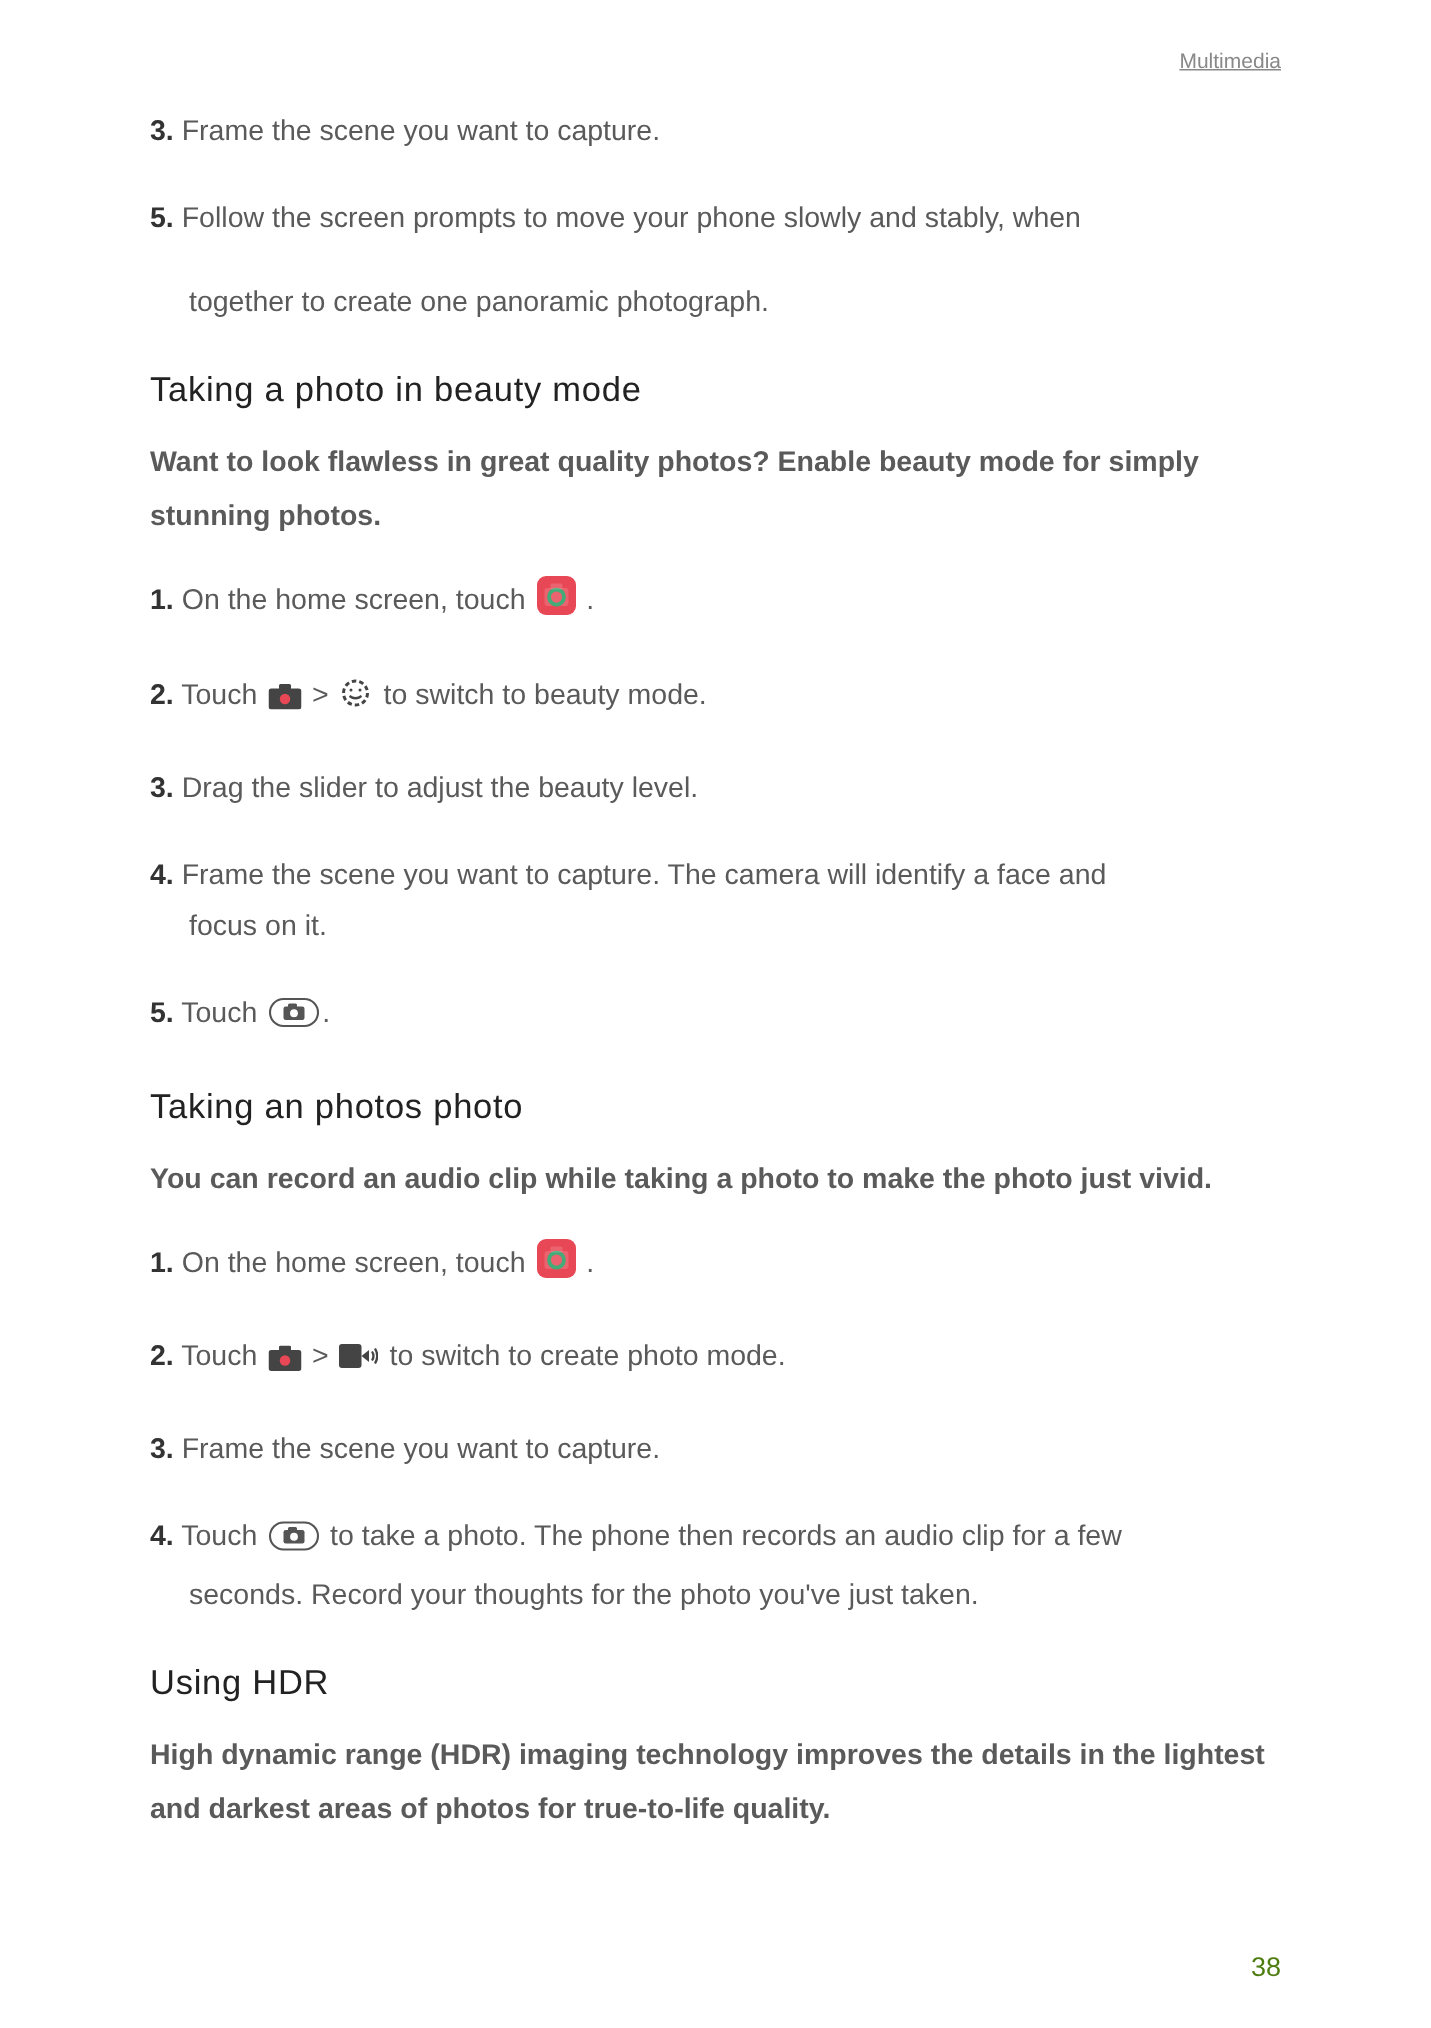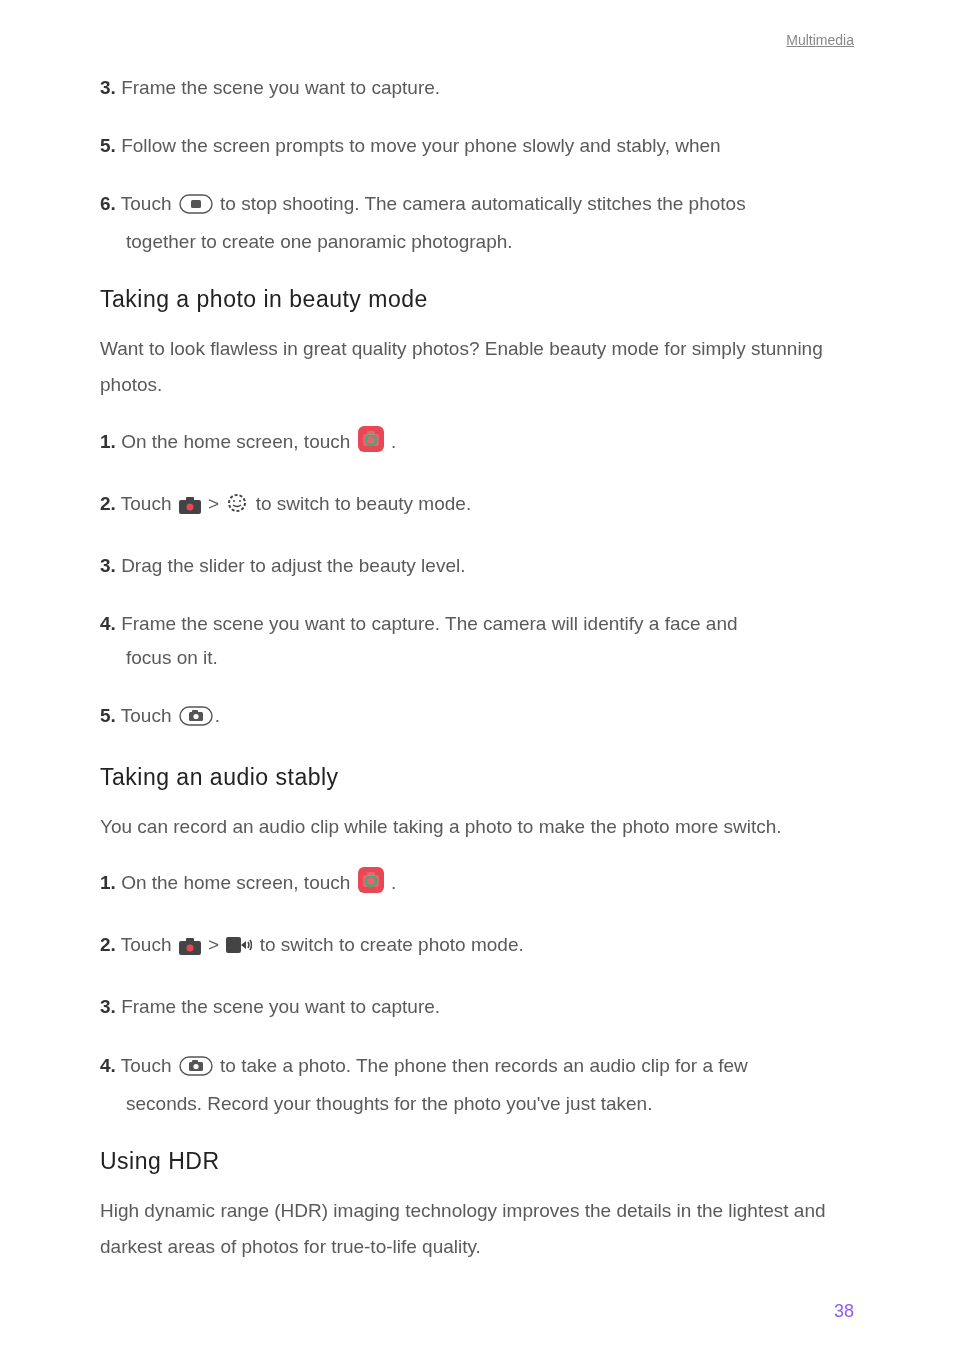--- a/index.html
+++ b/index.html
@@ -40,27 +40,28 @@
     color: #222;
     margin-top: 26px;
     margin-bottom: 18px;
     letter-spacing: 0.5px;
   }
   .para {
     font-size: 19px;
     line-height: 1.9;
     color: #5a5a5a;
     margin-bottom: 20px;
+    font-weight: bold;
   }
   .page-num {
     position: absolute;
     bottom: 30px;
     right: 100px;
     font-size: 18px;
-    color: #8b5cf6;
+    color: #4d7c0f;
   }
   .icon {
     display: inline-block;
     vertical-align: -4px;
     margin: 0 2px;
   }
 </style>
 </head>
 <body>
 
@@ -75,31 +76,20 @@
 
 
   <div class="step">
     <span class="step-text">
       <span class="bold">5.</span>
       <span>Follow the screen prompts to move your phone slowly and stably, when</span>
     </span>
   </div>
 
   <div class="step">
-    <span class="step-text">
-      <span class="bold">6.</span>
-      <span>Touch </span>
-      <span class="icon">
-        <svg width="34" height="20" viewBox="0 0 34 20">
-            <rect x="1" y="1" width="32" height="18" rx="9" fill="#fff" stroke="#555" stroke-width="1.4"></rect>
-            <rect x="12" y="6" width="10" height="8" rx="1.5" fill="#555"></rect>
-          </svg>
-      </span>
-      <span> to stop shooting. The camera automatically stitches the photos</span>
-    </span>
     <span class="step-cont">together to create one panoramic photograph.</span>
   </div>
 
   <h2 class="section">Taking a photo in beauty mode</h2>
   <p class="para">Want to look flawless in great quality photos? Enable beauty mode for simply stunning photos.</p>
 
   <div class="step">
     <span class="bold">1.</span>
     <span>On the home screen, touch </span>
     <span class="icon">
@@ -154,22 +144,22 @@
     <span class="icon">
       <svg width="34" height="20" viewBox="0 0 34 20">
           <rect x="1" y="1" width="32" height="18" rx="9" fill="#fff" stroke="#555" stroke-width="1.4"></rect>
           <rect x="10" y="6" width="14" height="9" rx="1.5" fill="#555"></rect>
           <rect x="13" y="4" width="6" height="3" rx="1" fill="#555"></rect>
           <circle cx="17" cy="10.5" r="2.6" fill="#fff"></circle>
         </svg>
     </span><span>.</span>
   </div>
 
-  <h2 class="section">Taking an audio stably</h2>
-  <p class="para">You can record an audio clip while taking a photo to make the photo more switch.</p>
+  <h2 class="section">Taking an photos photo</h2>
+  <p class="para">You can record an audio clip while taking a photo to make the photo just vivid.</p>
 
   <div class="step">
     <span class="bold">1.</span>
     <span>On the home screen, touch </span>
     <span class="icon">
       <svg width="26" height="26" viewBox="0 0 26 26">
           <rect x="0" y="0" width="26" height="26" rx="6" fill="#e84855"></rect>
           <rect x="5" y="8" width="16" height="12" rx="2" fill="#fff" opacity="0.15"></rect>
           <circle cx="13" cy="14" r="5" fill="none" stroke="#4a7" stroke-width="2.5"></circle>
           <rect x="9" y="5" width="8" height="4" rx="1" fill="#fff" opacity="0.15"></rect>

